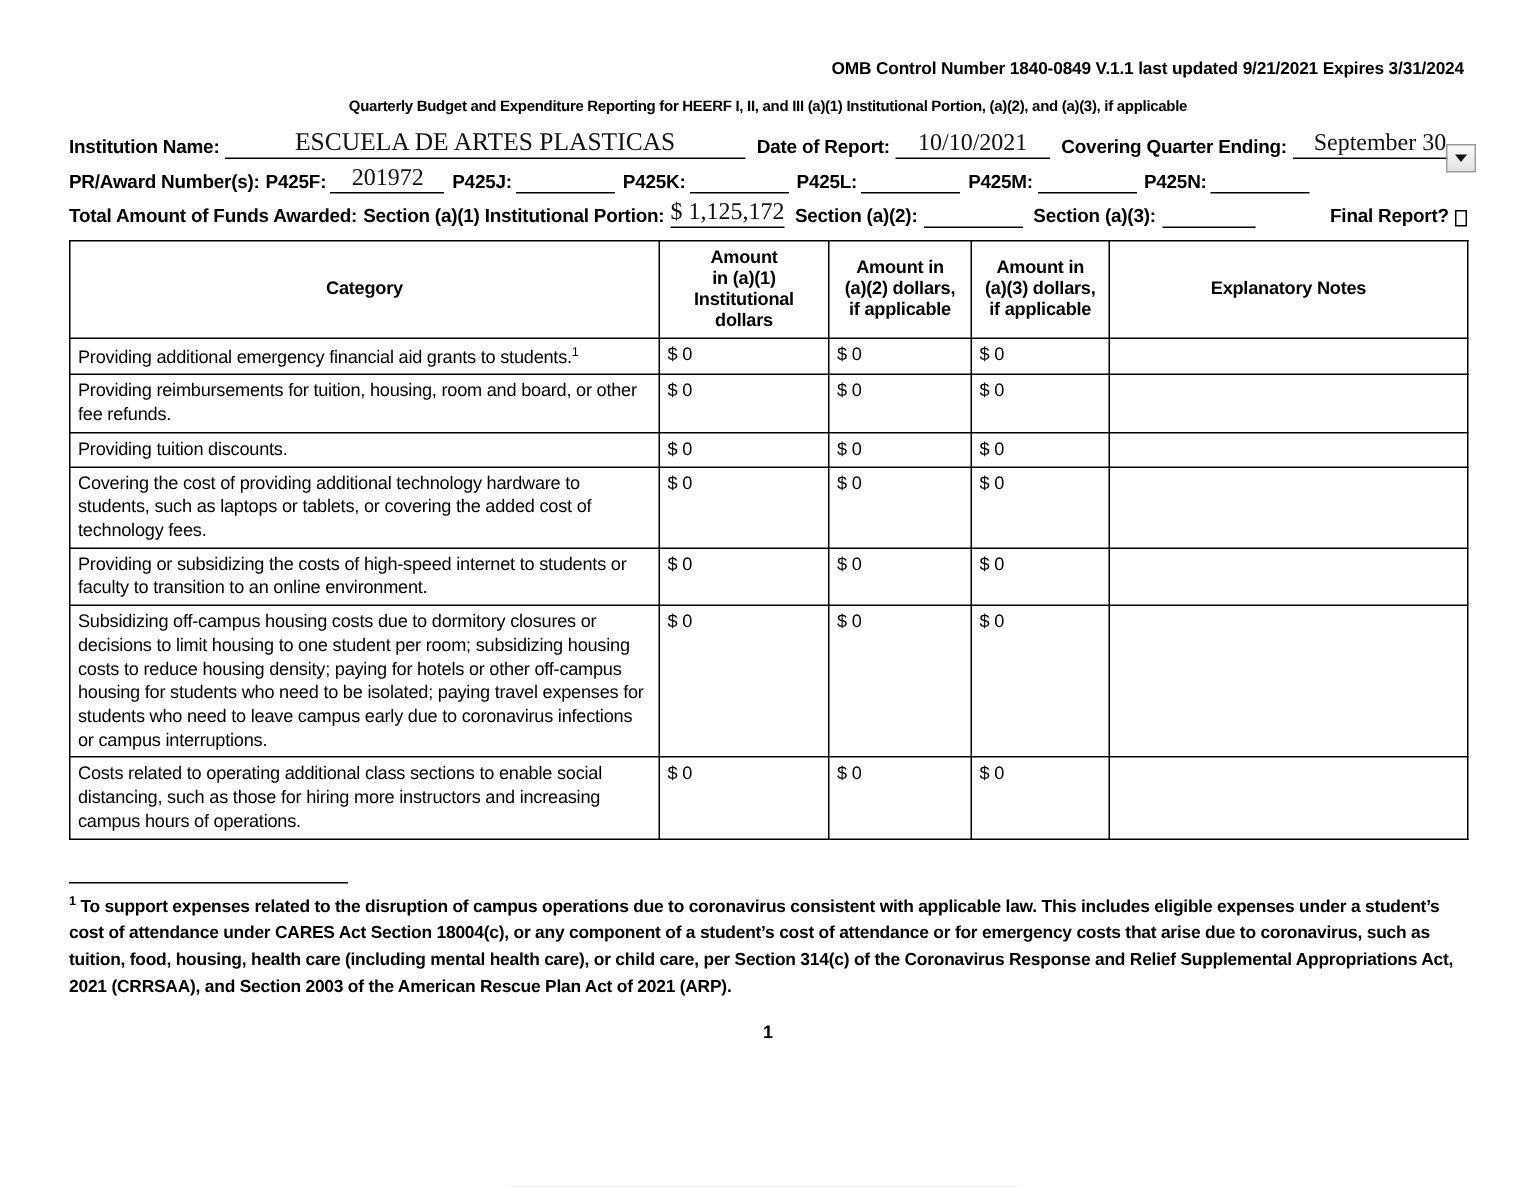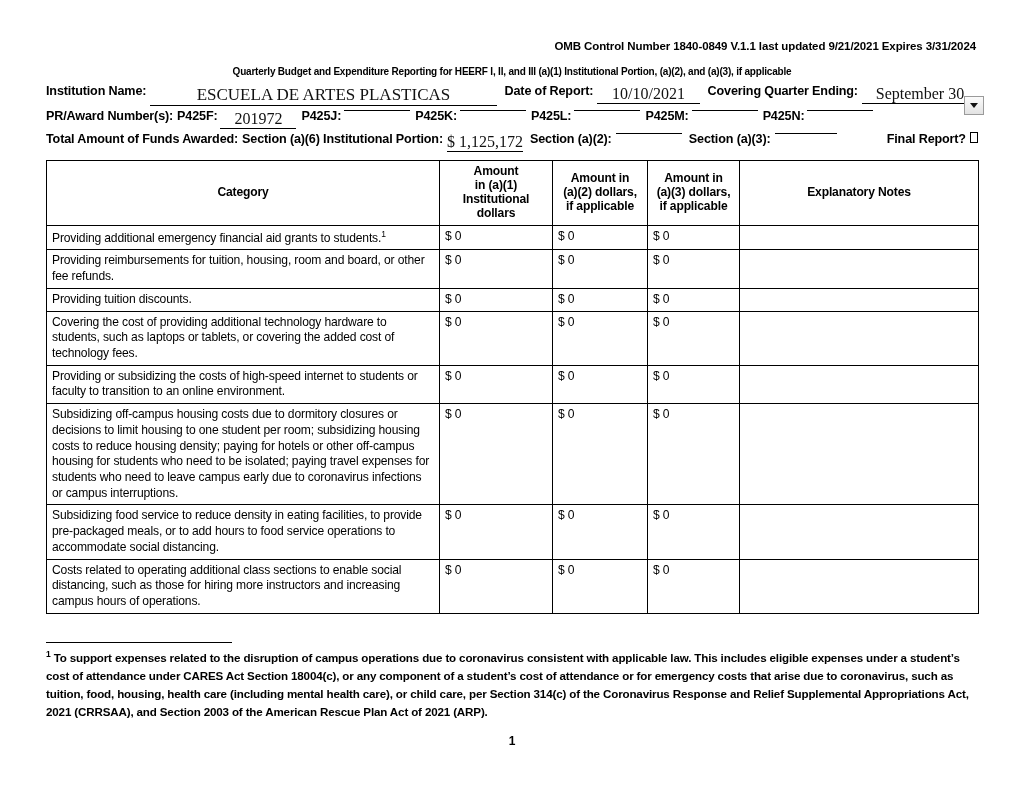--- a/index.html
+++ b/index.html
@@ -49,21 +49,21 @@
     margin-bottom: 7px;
   }
   .field-row {
     position: relative;
     font-size: 12.6px;
     font-weight: bold;
     letter-spacing: -0.15px;
     margin-bottom: 4px;
     white-space: nowrap;
     display: flex;
-    align-items: flex-start;
+    align-items: flex-end;
   }
   .lbl { font-weight: bold; }
   .fill {
     display: inline-block;
     border-bottom: 1px solid #000;
     font-weight: normal;
     text-align: center;
     vertical-align: bottom;
     position: relative;
     top: 1px;
@@ -184,21 +184,21 @@
         <span class="lbl" style="margin-left:5px;">P425L:</span>
         <span class="fill hand" style="width:66px; margin-left:3px;"></span>
         <span class="lbl" style="margin-left:5px;">P425M:</span>
         <span class="fill hand" style="width:66px; margin-left:3px;"></span>
         <span class="lbl" style="margin-left:5px;">P425N:</span>
         <span class="fill hand" style="width:66px; margin-left:3px;"></span>
       </div>
 
       <div class="field-row">
         <span class="lbl">Total Amount of Funds Awarded:</span>
-        <span class="lbl" style="margin-left:4px;">Section (a)(6) Institutional Portion:</span>
+        <span class="lbl" style="margin-left:4px;">Section (a)(1) Institutional Portion:</span>
         <span class="fill hand" style="width:112px; margin-left:4px;">$ 1,125,172</span>
         <span class="lbl" style="margin-left:7px;">Section (a)(2):</span>
         <span class="fill hand" style="width:98px; margin-left:4px;"></span>
         <span class="lbl" style="margin-left:7px;">Section (a)(3):</span>
         <span class="fill hand" style="width:92px; margin-left:4px;"></span>
         <span class="lbl" style="margin-left:7px;padding-left:43px;">Final Report?</span>
         <span class="checkbox"></span>
       </div>
 
       <div class="dropdown-btn">
@@ -271,27 +271,20 @@
             <td class="notes-cell"></td>
           </tr>
           <tr>
             <td class="cat-cell">Subsidizing off-campus housing costs due to dormitory closures or decisions to limit housing to one student per room; subsidizing housing costs to reduce housing density; paying for hotels or other off-campus housing for students who need to be isolated; paying travel expenses for students who need to leave campus early due to coronavirus infections or campus interruptions.</td>
             <td class="amt-cell">$ 0</td>
             <td class="amt-cell">$ 0</td>
             <td class="amt-cell">$ 0</td>
             <td class="notes-cell"></td>
           </tr>
           <tr>
-            <td class="cat-cell">Subsidizing food service to reduce density in eating facilities, to provide pre-packaged meals, or to add hours to food service operations to accommodate social distancing.</td>
-            <td class="amt-cell">$ 0</td>
-            <td class="amt-cell">$ 0</td>
-            <td class="amt-cell">$ 0</td>
-            <td class="notes-cell"></td>
-          </tr>
-          <tr>
             <td class="cat-cell">Costs related to operating additional class sections to enable social distancing, such as those for hiring more instructors and increasing campus hours of operations.</td>
             <td class="amt-cell">$ 0</td>
             <td class="amt-cell">$ 0</td>
             <td class="amt-cell">$ 0</td>
             <td class="notes-cell"></td>
           </tr>
         </tbody>
       </table>
 
       <div class="footnote-rule"></div>

